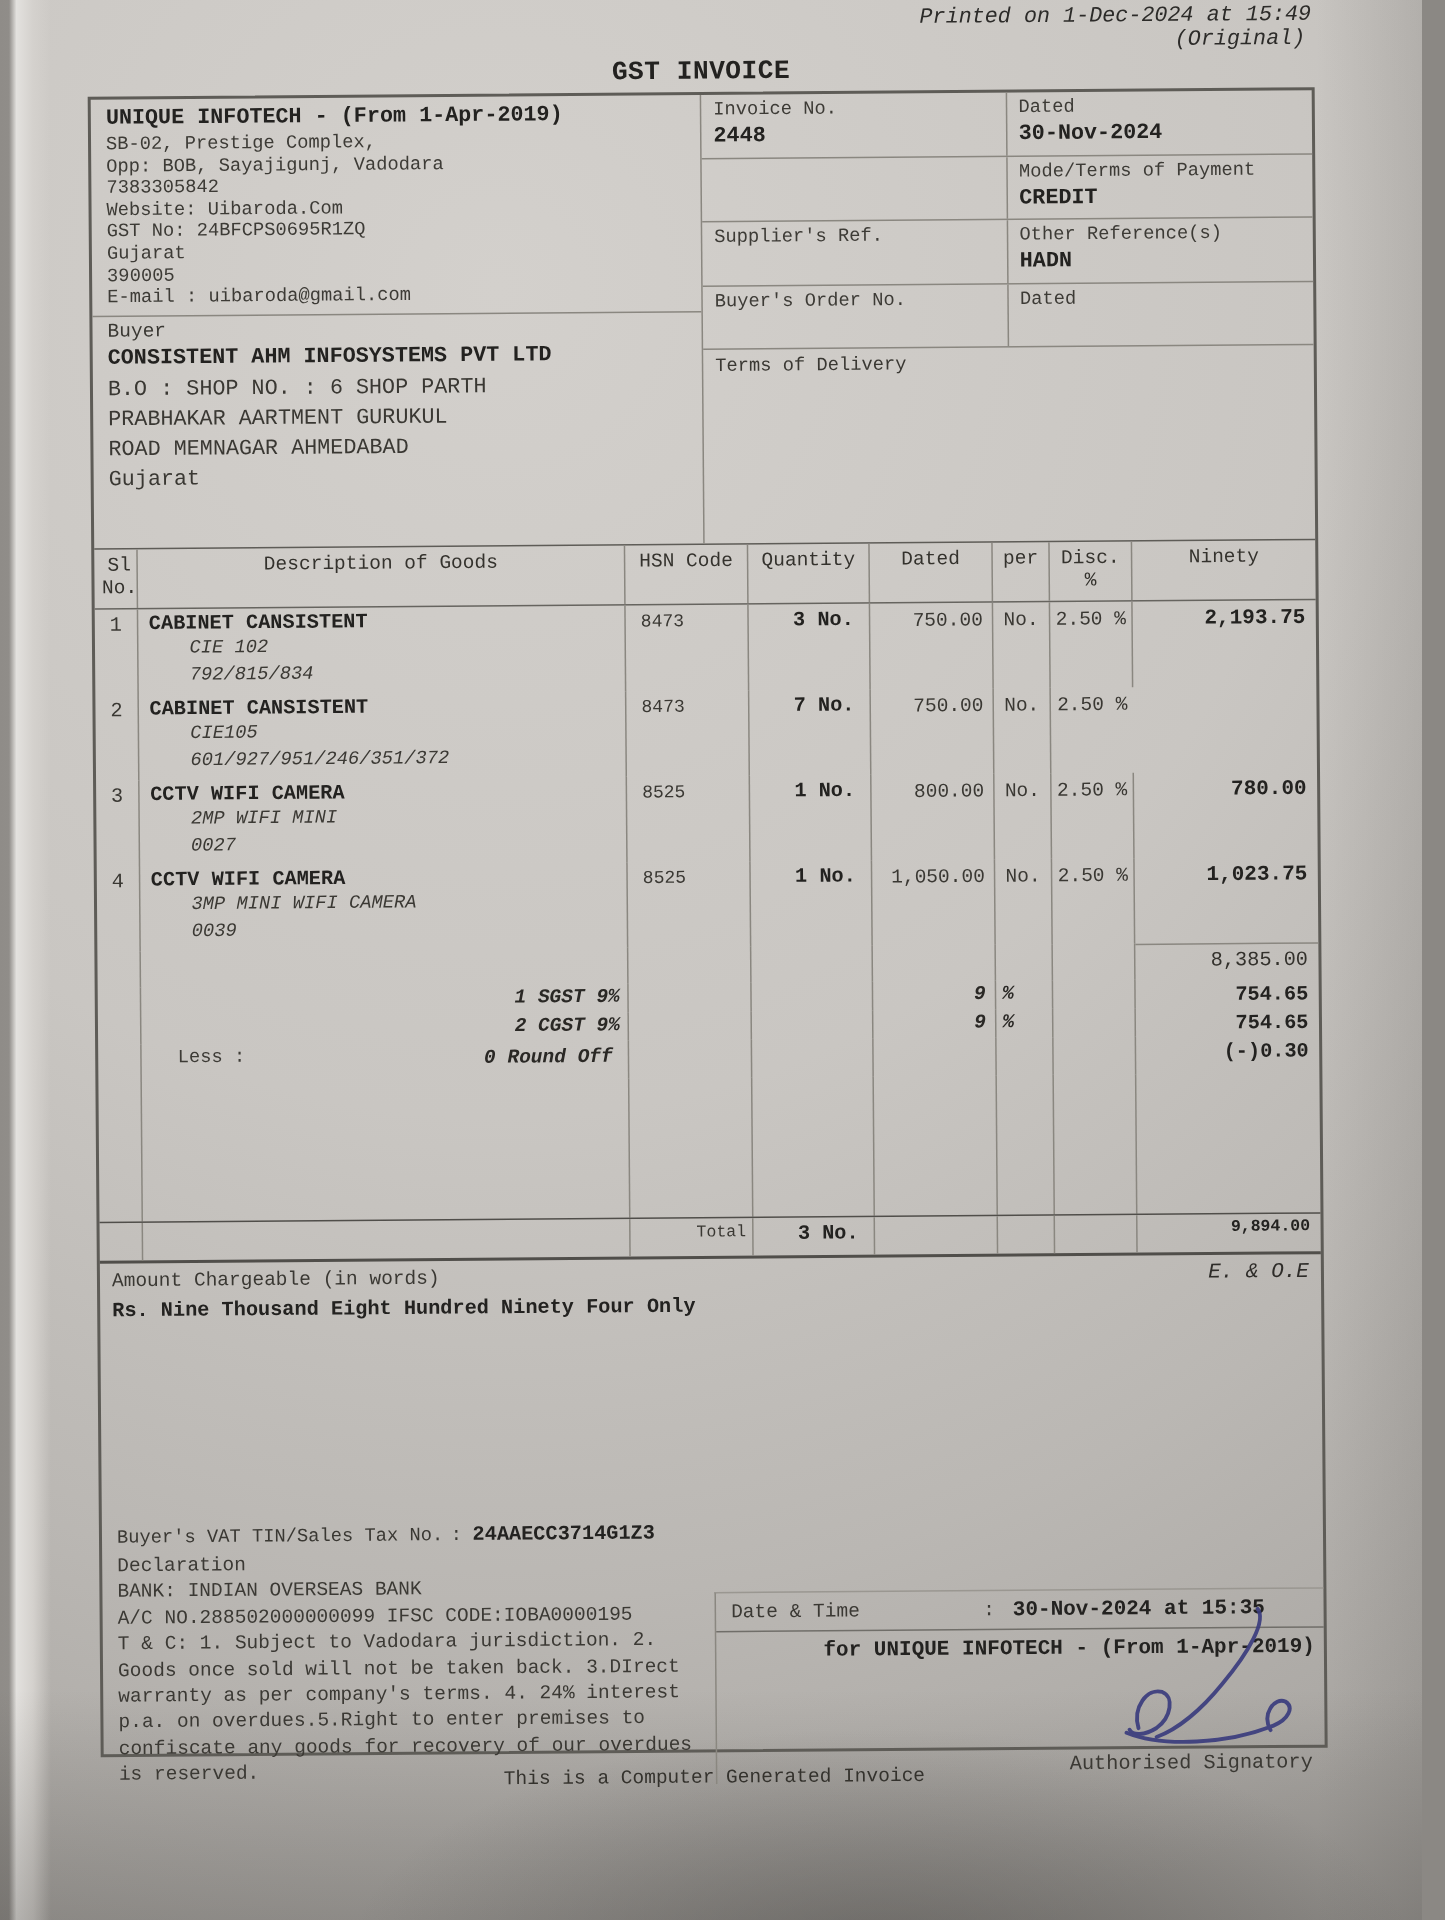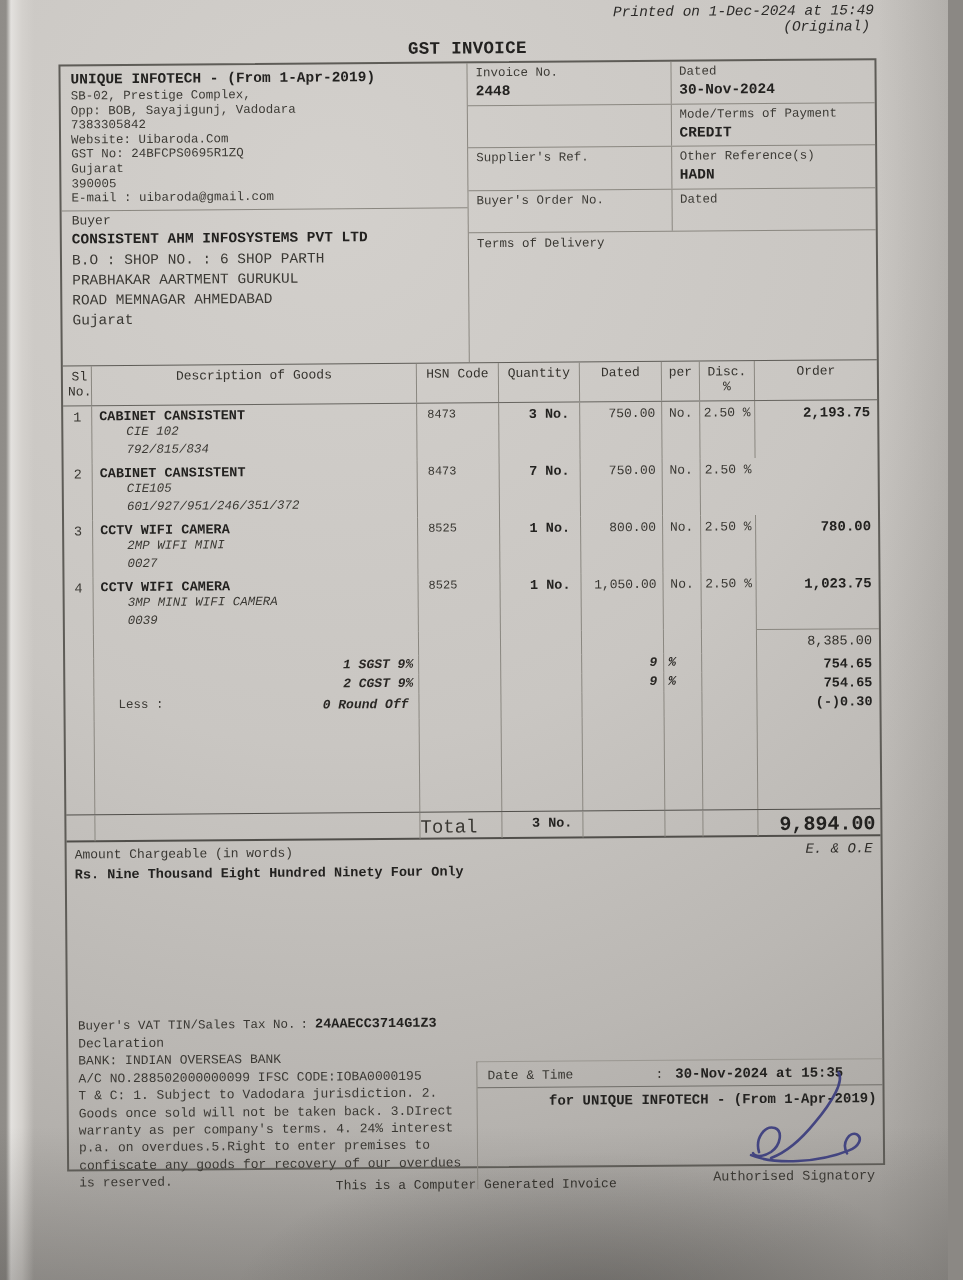--- a/index.html
+++ b/index.html
@@ -69,22 +69,22 @@
   .taxrow { height:19px; }
   .tax-label { text-align:right; font-style:italic; font-weight:bold; font-size:13px; padding:1px 5px 0 0; color:#2a2825; }
   .tax-rate { text-align:right; font-style:italic; font-weight:bold; font-size:13px; padding:1px 6px 0 0; color:#2a2825; }
   .tax-per { font-style:italic; font-weight:bold; font-size:13px; padding:1px 0 0 4px; color:#2a2825; }
   .taxamt { font-size:13.5px; }
   .roundrow { height:25px; }
   .less-wrap { display:flex; justify-content:space-between; padding:2px 5px 0 24px; }
   .less-label { font-size:12.5px; color:#3d3b36; }
   .fillrow { flex:1; }
   .totalrow { height:28px; border-top:1.5px solid #504e4a; border-bottom:2px solid #504e4a; }
-  .total-label { text-align:left; font-size:19px; padding:4px 4px 0 0; }
-  .total-amt { font-size:20px; padding-top:3px;padding-left:21px; }
+  .total-label { text-align:right; font-size:11px; padding:4px 4px 0 0; }
+  .total-amt { font-size:11px; padding-top:3px;padding-left:21px; }
 
   
   .words-sec { height:172px; padding:4px 8px; }
   .words-top { display:flex; justify-content:space-between; align-items:baseline; }
   .words-label { font-size:13px; }
   .eoe { font-style:italic; font-size:14px; color:#2e2c29; }
   .words-value { font-weight:bold; font-size:13.5px; color:#232220; margin-top:5px; }
 
   
   .bottom-sec { display:grid; grid-template-columns:1fr 406px; height:155px; }
@@ -186,21 +186,21 @@
           <div class="hc sl">
             <div>Sl</div>
               <div>No.</div>
           </div>
           <div class="hc">Description of Goods</div>
           <div class="hc">HSN Code</div>
           <div class="hc">Quantity</div>
           <div class="hc">Dated</div>
           <div class="hc">per</div>
           <div class="hc">Disc. %</div>
-          <div class="hc">Order</div>
+          <div class="hc">Ninety</div>
         </div>
 
         <div class="trow irow">
           <div class="cell-sl">1</div>
           <div class="cell-desc">
             <div class="iname">CABINET CANSISTENT</div>
             <div class="iline">CIE 102</div>
             <div class="iline">792/815/834</div>
           </div>
           <div class="cell-hsn">8473</div>

